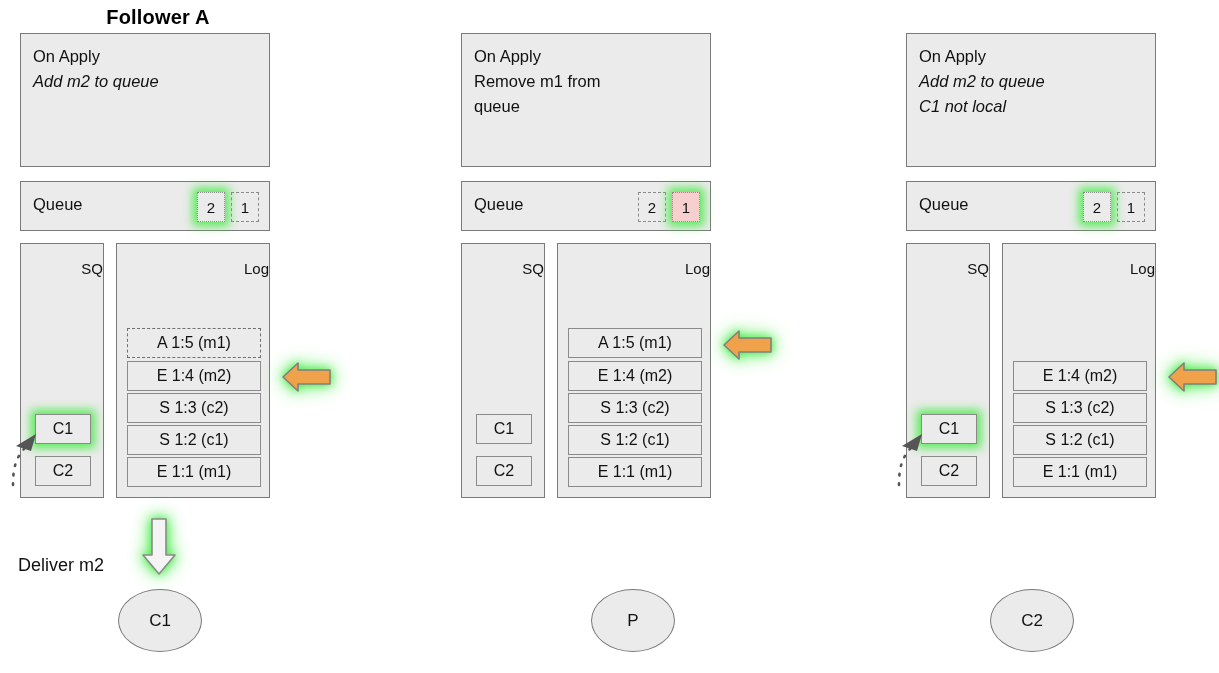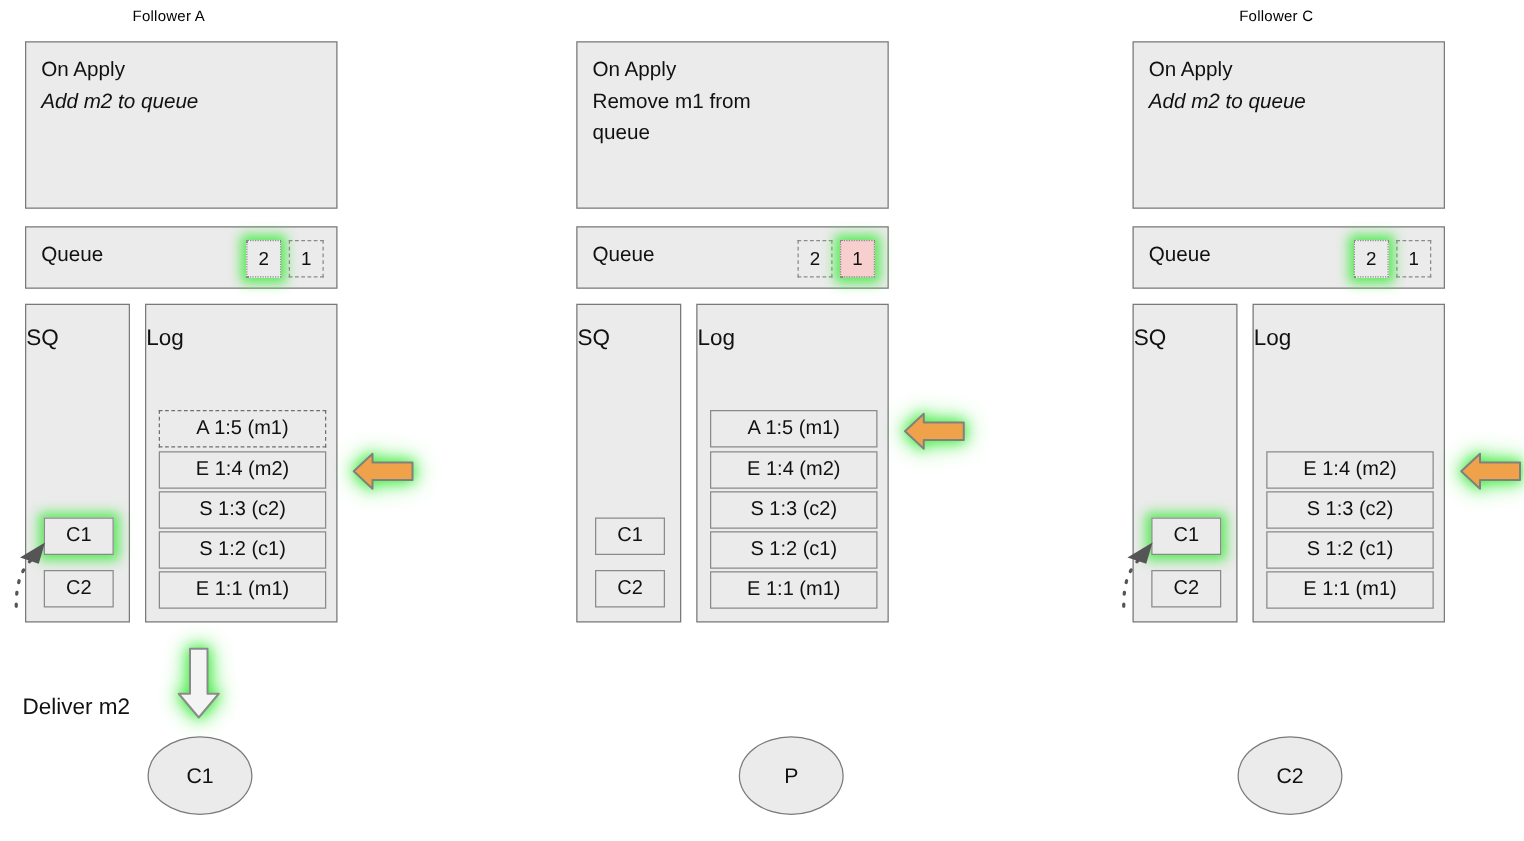--- a/index.html
+++ b/index.html
@@ -12,22 +12,23 @@
     overflow:hidden;
   }
   .col{position:absolute;top:0;width:380px;height:673px;}
   .col-a{left:0px;}
   .col-b{left:441px;}
   .col-c{left:886px;}
 
   .col-title{
     position:absolute;top:6px;left:0;width:270px;
     text-align:center;
-    font-size:12px;font-weight:normal;letter-spacing:.2px;
+    font-size:20px;font-weight:bold;letter-spacing:.2px;
     color:#000;
+    padding-left:23px;
   }
 
   .panel{
     position:absolute;
     background:#ebebeb;
     border:1.6px solid #7a7a7a;
     box-sizing:border-box;
   }
 
   .apply-box{
@@ -58,21 +59,21 @@
   .qslot.s1{right:10px;}
   .qslot.dashed{border:1.8px dashed #8a8a8a;}
   .qslot.dotted{border:1.8px dotted #8a8a8a;}
   .qslot.pink{background:#f8cfcf;}
   .glow{box-shadow:0 0 9px 4px rgba(60,235,60,.85);}
 
   .sq-box{left:20px;top:243px;width:84px;height:255px;}
   .log-box{left:116px;top:243px;width:154px;height:255px;}
   .box-head{
     position:absolute;left:0;right:0;top:16px;
-    text-align:left;font-size:18px;color:#111;
+    text-align:right;font-size:15px;color:#111;
   }
 
   .cell{
     position:absolute;
     box-sizing:border-box;
     display:flex;align-items:center;justify-content:center;
     font-size:16px;color:#111;
     background:#ebebeb;
     border:1.5px solid #8a8a8a;
     white-space:nowrap;
@@ -196,25 +197,25 @@
     <svg width="52" height="34" viewBox="0 0 52 34">
       <path d="M50 10 L18 10 L18 3 L3 17 L18 31 L18 24 L50 24 Z" fill="#f0a24b" stroke="#808080" stroke-width="1.6" stroke-linejoin="round"></path>
     </svg>
   </div>
 
   <div class="ellipse" style="left:150px;">P</div>
 </div>
 
 <div class="col col-c">
 
-  <div class="col-title">Follower C</div>
 
   <div class="panel apply-box">
     <div class="apply-line">On Apply</div>
     <div class="apply-line ital">Add m2 to queue</div>
+    <div class="apply-line ital">C1 not local</div>
   </div>
 
   <div class="panel queue-box">
     <span class="queue-label">Queue</span>
     <span class="qslot s2 dotted glow">2</span>
     <span class="qslot s1 dashed">1</span>
   </div>
 
   <div class="panel sq-box">
     <div class="box-head">SQ</div>

